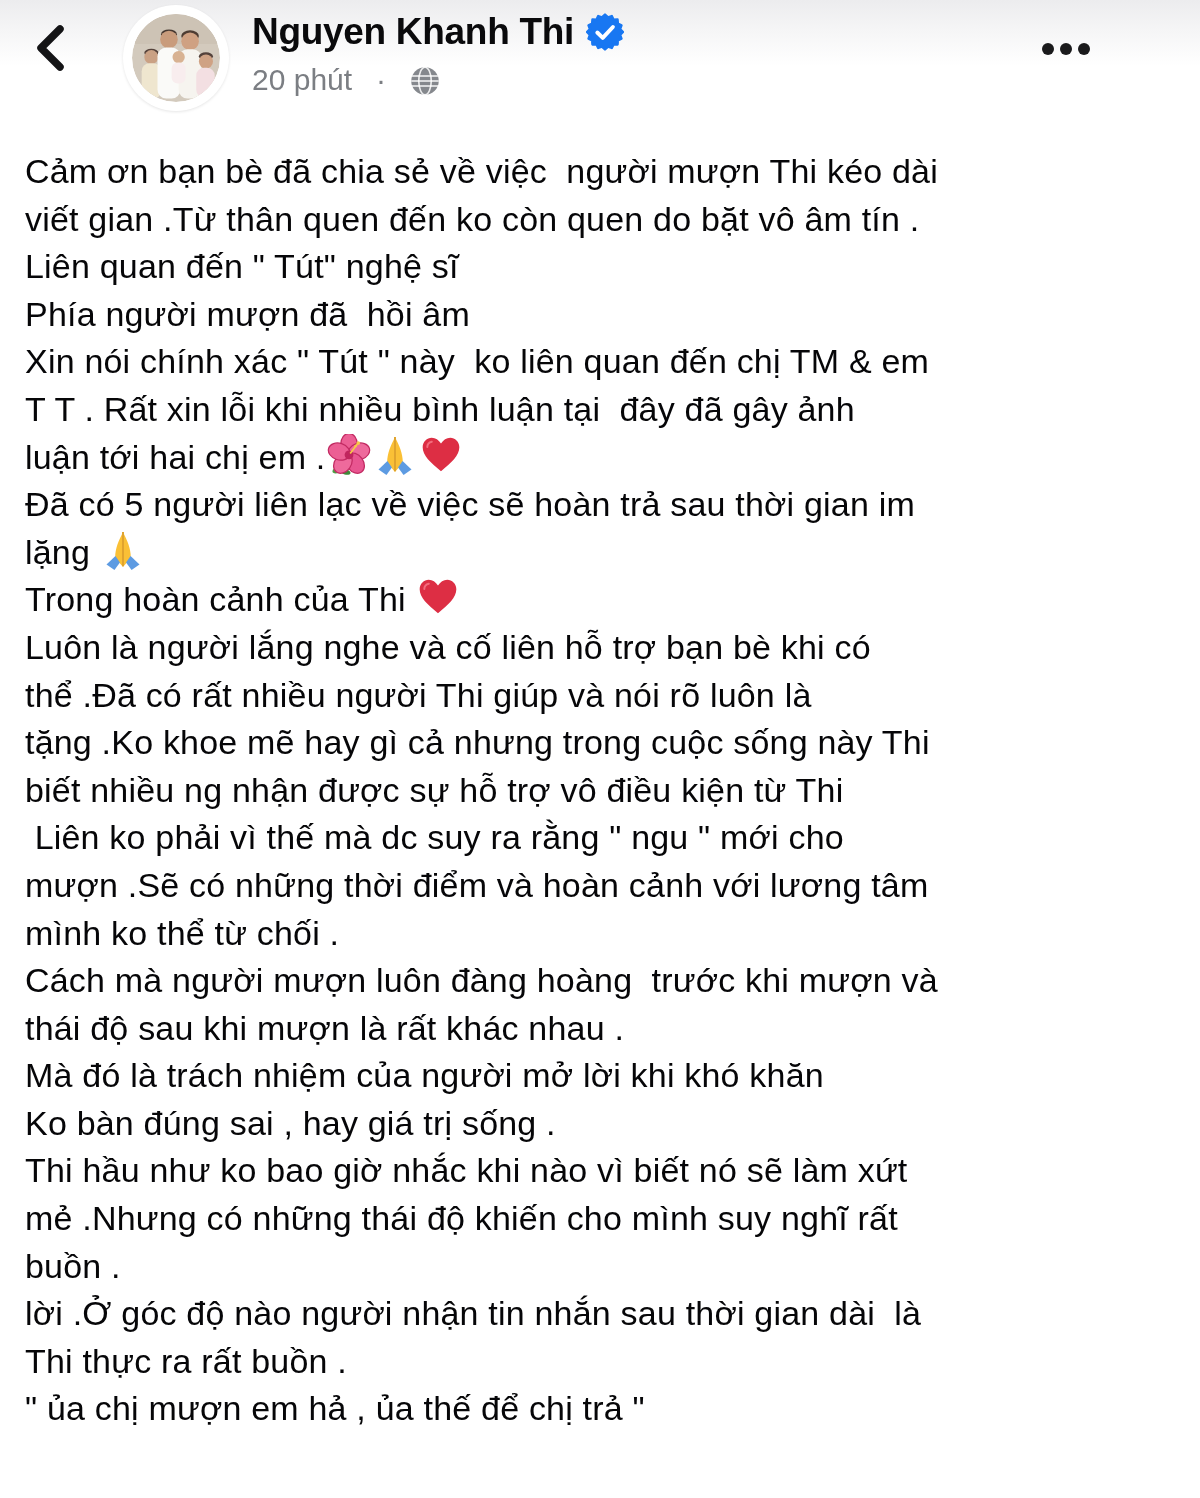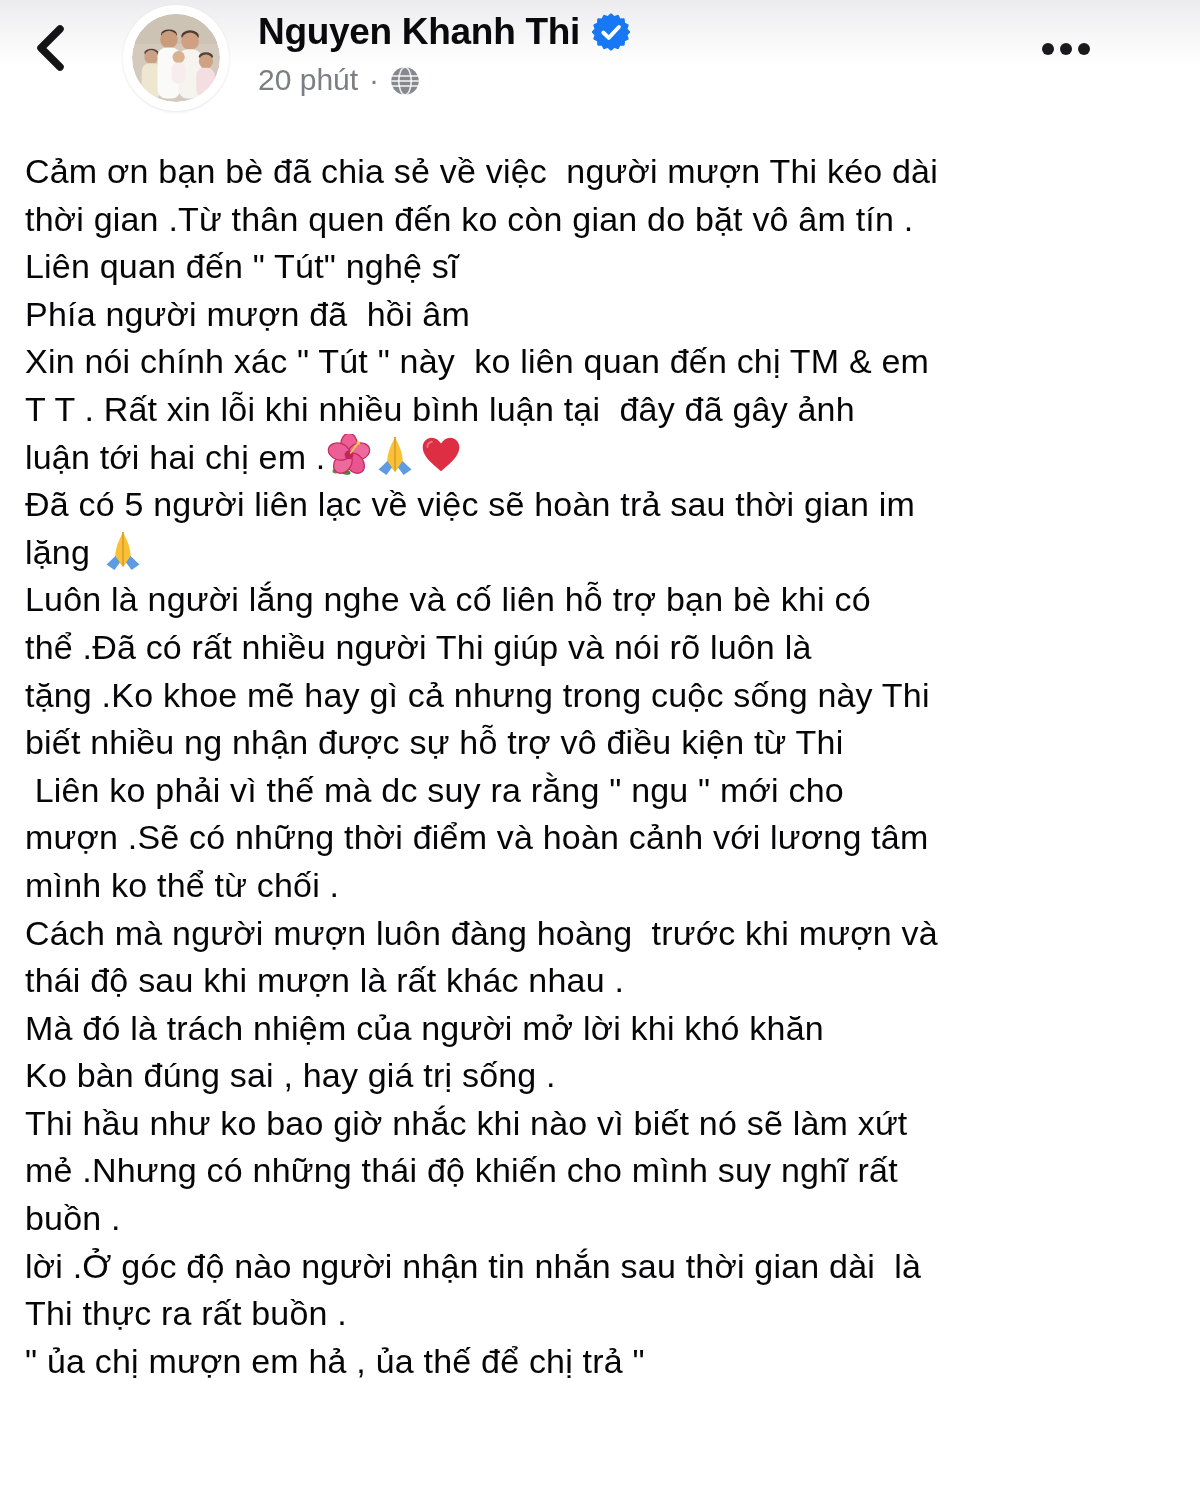--- a/index.html
+++ b/index.html
@@ -16,28 +16,28 @@
     pointer-events:none;
   }
   .back-btn { position:absolute; left:34px; top:24px; width:34px; height:48px; cursor:pointer; }
   .avatar {
     position:absolute; left:123px; top:5px; width:106px; height:106px;
     border-radius:50%; background:#fff;
     box-shadow:0 1px 3px rgba(0,0,0,.10);
     display:flex; align-items:center; justify-content:center; cursor:pointer;
   }
   .avatar svg { width:88px; height:88px; border-radius:50%; display:block; }
-  .name-block { position:absolute; left:258px; top:10px; }
+  .name-block { position:absolute; left:252px; top:10px; }
   .name-row { display:flex; align-items:center; gap:12px; }
   .profile-name {
     font-size:37px; font-weight:bold; color:#0a0a0c; letter-spacing:-0.3px;
     line-height:44px; cursor:pointer;
   }
   .badge { width:38px; height:38px; display:block; }
-  .meta-row { display:flex; align-items:center; gap:11px; margin-top:9px; color:#7b7e83; font-size:30px; }
+  .meta-row { display:flex; align-items:center; gap:24px; margin-top:9px; color:#7b7e83; font-size:30px; }
   .meta-dot { font-size:30px; color:#7b7e83; }
   .globe { width:30px; height:30px; display:block; margin-top:2px; }
   .more-dots {
     position:absolute; left:1042px; top:36px; width:60px; height:26px;
     display:flex; align-items:center; gap:6px; cursor:pointer;
   }
   .more-dots span { width:12px; height:12px; border-radius:50%; background:#1a1a1c; display:block; }
   .post-body { position:absolute; left:25px; top:148px; width:1165px; }
   .line {
     height:47.6px; line-height:47.6px; font-size:34px; letter-spacing:0.2px;
@@ -107,21 +107,21 @@
   </div>
 
   <div class="more-dots">
     <span></span>
     <span></span>
     <span></span>
   </div>
 
   <div class="post-body">
       <div class="line"><span>Cảm ơn bạn bè đã chia sẻ về việc  người mượn Thi kéo dài</span></div>
-      <div class="line"><span>thời gian .Từ thân quen đến ko còn gian do bặt vô âm tín .</span></div>
+      <div class="line"><span>viết gian .Từ thân quen đến ko còn quen do bặt vô âm tín .</span></div>
       <div class="line"><span>Liên quan đến " Tút" nghệ sĩ</span></div>
       <div class="line"><span>Phía người mượn đã  hồi âm</span></div>
       <div class="line"><span>Xin nói chính xác " Tút " này  ko liên quan đến chị TM &amp; em</span></div>
       <div class="line"><span>T T . Rất xin lỗi khi nhiều bình luận tại  đây đã gây ảnh</span></div>
       <div class="line"><span>luận tới hai chị em .</span><svg class="emoji" viewBox="0 0 36 36">
     <g>
       <ellipse cx="9" cy="29" rx="5" ry="2.6" fill="#4c9e45" transform="rotate(-28 9 29)"></ellipse>
       <ellipse cx="15" cy="31" rx="4.4" ry="2.2" fill="#3d8a39" transform="rotate(15 15 31)"></ellipse>
       <g transform="translate(18,17)">
         <g>
@@ -154,20 +154,24 @@
     <path d="M18,30.5 C9.5,23.5 3,17.8 3,10.9 C3,6.2 6.6,3 10.4,3 C13.5,3 16.2,4.9 18,7.7 C19.8,4.9 22.5,3 25.6,3 C29.4,3 33,6.2 33,10.9 C33,17.8 26.5,23.5 18,30.5 Z" fill="#dd2e44"></path>
     <path d="M10.5,6.3 C8.4,6.8 6.8,8.6 6.8,10.6" stroke="#f26d7d" stroke-width="1.6" fill="none" stroke-linecap="round"></path>
   </svg></div>
       <div class="line"><span>Đã có 5 người liên lạc về việc sẽ hoàn trả sau thời gian im</span></div>
       <div class="line"><span>lặng </span><svg class="emoji" viewBox="0 0 36 36">
     <path d="M18,2.5 C14.6,9.5 11.6,15.5 11.6,23.5 L18,31 L24.4,23.5 C24.4,15.5 21.4,9.5 18,2.5 Z" fill="#fac036"></path>
     <path d="M18,2.5 L18,30.5" stroke="#e0a32e" stroke-width="1.6"></path>
     <path d="M11.8,22 L4.5,29 L11,33.5 L15.5,27.5 Z" fill="#5d9be2"></path>
     <path d="M24.2,22 L31.5,29 L25,33.5 L20.5,27.5 Z" fill="#5d9be2"></path>
   </svg></div>
+      <div class="line"><span>Trong hoàn cảnh của Thi </span><svg class="emoji" viewBox="0 0 36 36">
+    <path d="M18,30.5 C9.5,23.5 3,17.8 3,10.9 C3,6.2 6.6,3 10.4,3 C13.5,3 16.2,4.9 18,7.7 C19.8,4.9 22.5,3 25.6,3 C29.4,3 33,6.2 33,10.9 C33,17.8 26.5,23.5 18,30.5 Z" fill="#dd2e44"></path>
+    <path d="M10.5,6.3 C8.4,6.8 6.8,8.6 6.8,10.6" stroke="#f26d7d" stroke-width="1.6" fill="none" stroke-linecap="round"></path>
+  </svg></div>
       <div class="line"><span>Luôn là người lắng nghe và cố liên hỗ trợ bạn bè khi có</span></div>
       <div class="line"><span>thể .Đã có rất nhiều người Thi giúp và nói rõ luôn là</span></div>
       <div class="line"><span>tặng .Ko khoe mẽ hay gì cả nhưng trong cuộc sống này Thi</span></div>
       <div class="line"><span>biết nhiều ng nhận được sự hỗ trợ vô điều kiện từ Thi</span></div>
       <div class="line"><span> Liên ko phải vì thế mà dc suy ra rằng " ngu " mới cho</span></div>
       <div class="line"><span>mượn .Sẽ có những thời điểm và hoàn cảnh với lương tâm</span></div>
       <div class="line"><span>mình ko thể từ chối .</span></div>
       <div class="line"><span>Cách mà người mượn luôn đàng hoàng  trước khi mượn và</span></div>
       <div class="line"><span>thái độ sau khi mượn là rất khác nhau .</span></div>
       <div class="line"><span>Mà đó là trách nhiệm của người mở lời khi khó khăn</span></div>

